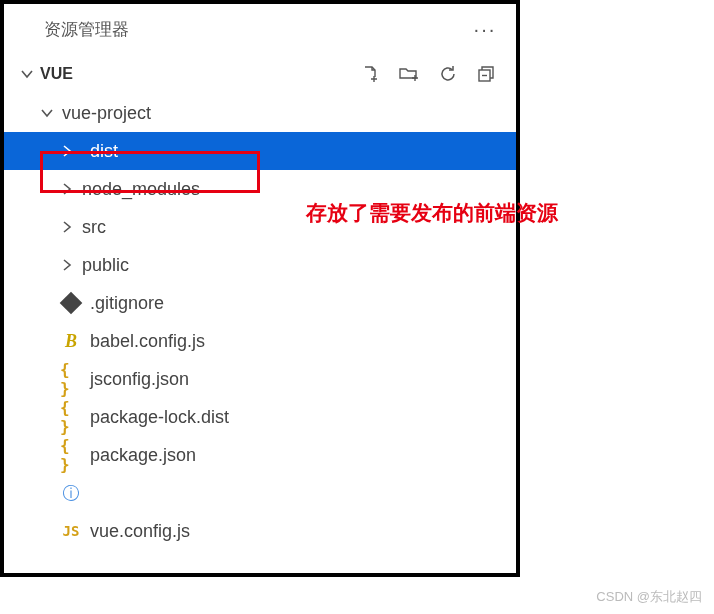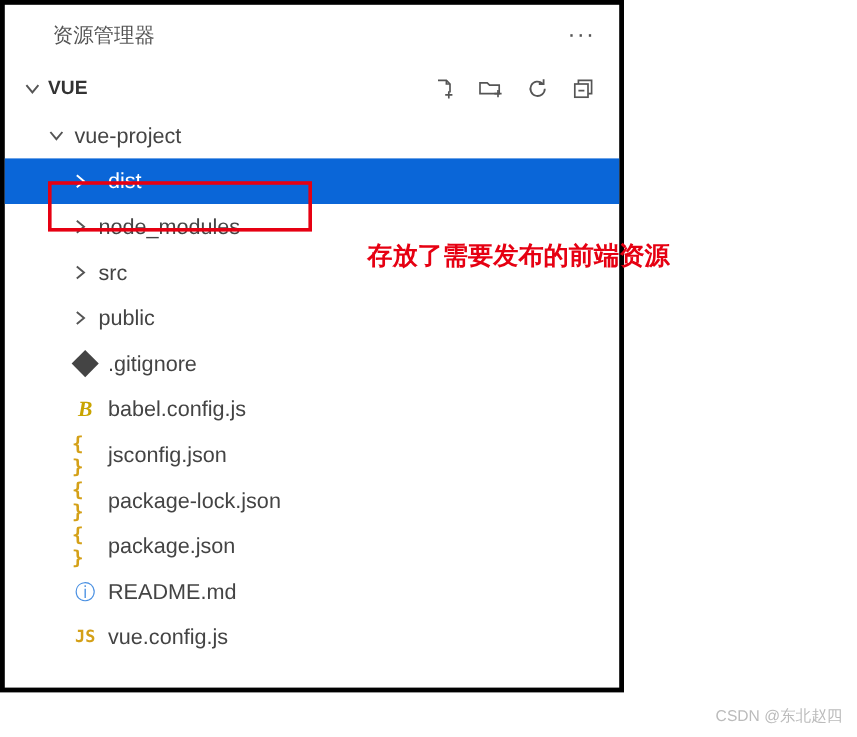--- a/index.html
+++ b/index.html
@@ -213,33 +213,32 @@
       <div class="tree-row depth-2">
         <span class="icon-slot">
           <span class="braces yellow">{ }</span>
         </span>
         <span class="label">jsconfig.json</span>
       </div>
       <div class="tree-row depth-2">
         <span class="icon-slot">
           <span class="braces yellow">{ }</span>
         </span>
-        <span class="label">package-lock.json</span>
+        <span class="label">package-lock.dist</span>
       </div>
       <div class="tree-row depth-2">
         <span class="icon-slot">
           <span class="braces yellow">{ }</span>
         </span>
         <span class="label">package.json</span>
       </div>
       <div class="tree-row depth-2">
         <span class="icon-slot">
           <span class="info-icon">ⓘ</span>
         </span>
-        <span class="label">README.md</span>
       </div>
       <div class="tree-row depth-2">
         <span class="icon-slot">
           <span class="js-icon">JS</span>
         </span>
         <span class="label">vue.config.js</span>
       </div>
     </div>
 
   <div class="highlight-box"></div>

